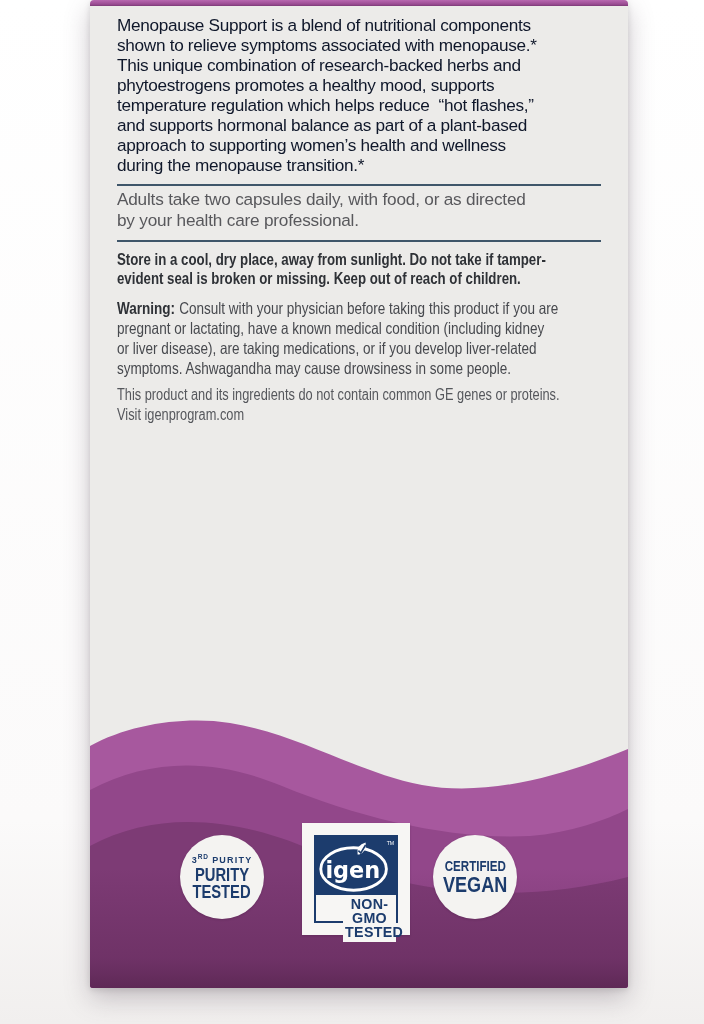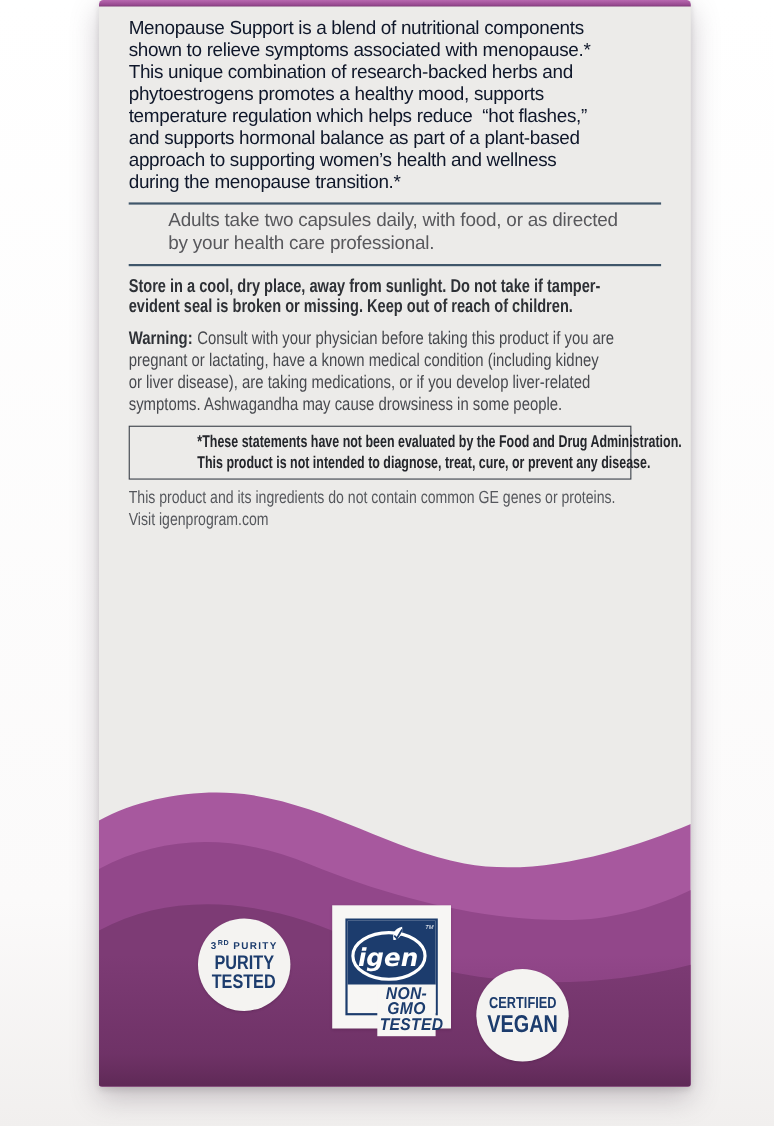--- a/index.html
+++ b/index.html
@@ -25,21 +25,21 @@
     color:#5b2e84;
   }
   .desc{
     margin-top:9px;font-size:17.2px;line-height:20px;letter-spacing:-0.3px;
     color:#0f172a;
   }
   .divider{height:2px;background:#3f566a;width:484px;border:none;margin:0;}
   .div1{margin-top:9px;}
   .div2{margin-top:10px;}
   .use-heading{margin-top:6px;font-size:15px;font-weight:bold;letter-spacing:.4px;color:#3a3f48;}
-  .use-body{margin-top:3px;font-size:17.2px;line-height:20.6px;letter-spacing:-0.2px;color:#58585c;margin-left:36px;}
+  .use-body{margin-top:3px;font-size:17.2px;line-height:20.6px;letter-spacing:-0.2px;color:#58585c;}
   .condensed{transform-origin:left top;}
   .storage{
     margin-top:8px;font-size:17px;font-weight:bold;line-height:19px;
     color:#2e3136;transform:scaleX(.78);
   }
   .warning{
     margin-top:10px;font-size:16.5px;line-height:20px;color:#47494e;
     transform:scaleX(.82);
   }
   .warning .warn-label{font-weight:bold;color:#2e3136;margin-right:5px;}
@@ -56,34 +56,33 @@
     transform:scaleX(.80);
   }
   .wave-wrap{position:absolute;left:0;bottom:0;width:538px;height:290px;overflow:hidden;border-radius:0 0 3px 3px;}
   .wave-wrap svg{display:block;width:100%;height:100%;}
   .badge-circle{
     position:absolute;width:84px;height:84px;border-radius:50%;
     background:#f4f3f1;display:flex;flex-direction:column;align-items:center;
     justify-content:center;text-align:center;box-shadow:0 1px 2px rgba(60,20,55,.25);
   }
   .badge-purity{left:90px;top:835px;}
-  .badge-vegan{left:343px;top:881px;}
+  .badge-vegan{left:343px;top:835px;}
   .purity-top{font-size:9px;font-weight:bold;letter-spacing:1.2px;color:#1c3c6d;margin-bottom:2px;}
   .purity-top sup{font-size:6.5px;letter-spacing:.6px;}
   .badge-big{
     font-size:18px;font-weight:bold;line-height:17px;color:#1c3c6d;
     transform:scaleX(.82);transform-origin:center;
   }
   .vegan-small{font-size:14.5px;font-weight:bold;line-height:16px;color:#1c3c6d;transform:scaleX(.8);transform-origin:center;}
   .vegan-big{font-size:22px;font-weight:bold;line-height:22px;color:#1c3c6d;transform:scaleX(.82);transform-origin:center;}
   .igen-card{
     position:absolute;left:212px;top:823px;width:108px;height:112px;
     background:#f7f6f4;box-sizing:border-box;padding:12px;
     box-shadow:0 1px 2px rgba(60,20,55,.25);
-    font-style:italic;
   }
   .igen-inner{border:2px solid #1c3c6d;height:100%;box-sizing:border-box;display:flex;flex-direction:column;}
   .igen-logo{background:#1c3c6d;flex:1 1 auto;position:relative;}
   .igen-logo svg{display:block;width:100%;height:100%;}
   .igen-band{
     background:#f7f6f4;flex:0 0 auto;text-align:center;padding:2px 0 3px 0;margin-left:27px;
   }
   .igen-band div{font-size:15.5px;font-weight:bold;line-height:14px;letter-spacing:.3px;color:#1c3c6d;transform:scaleX(.92);transform-origin:center;}
 </style>
 </head>
@@ -156,21 +155,17 @@
     <hr class="divider div2">
 
     <div class="storage pre condensed">Store in a cool, dry place, away from sunlight. Do not take if tamper-
 evident seal is broken or missing. Keep out of reach of children.</div>
 
     <div class="warning pre condensed"><span class="warn-label">Warning:</span><span>Consult with your physician before taking this product if you are
 pregnant or lactating, have a known medical condition (including kidney
 or liver disease), are taking medications, or if you develop liver-related
 symptoms. Ashwagandha may cause drowsiness in some people.</span></div>
 
-    <div class="fda-box">
-      <div class="fda-text pre">*These statements have not been evaluated by the Food and Drug Administration.
-This product is not intended to diagnose, treat, cure, or prevent any disease.</div>
-    </div>
 
     <div class="ge pre condensed">This product and its ingredients do not contain common GE genes or proteins.
 Visit igenprogram.com</div>
   </div>
 </div>
 
 </body></html>

